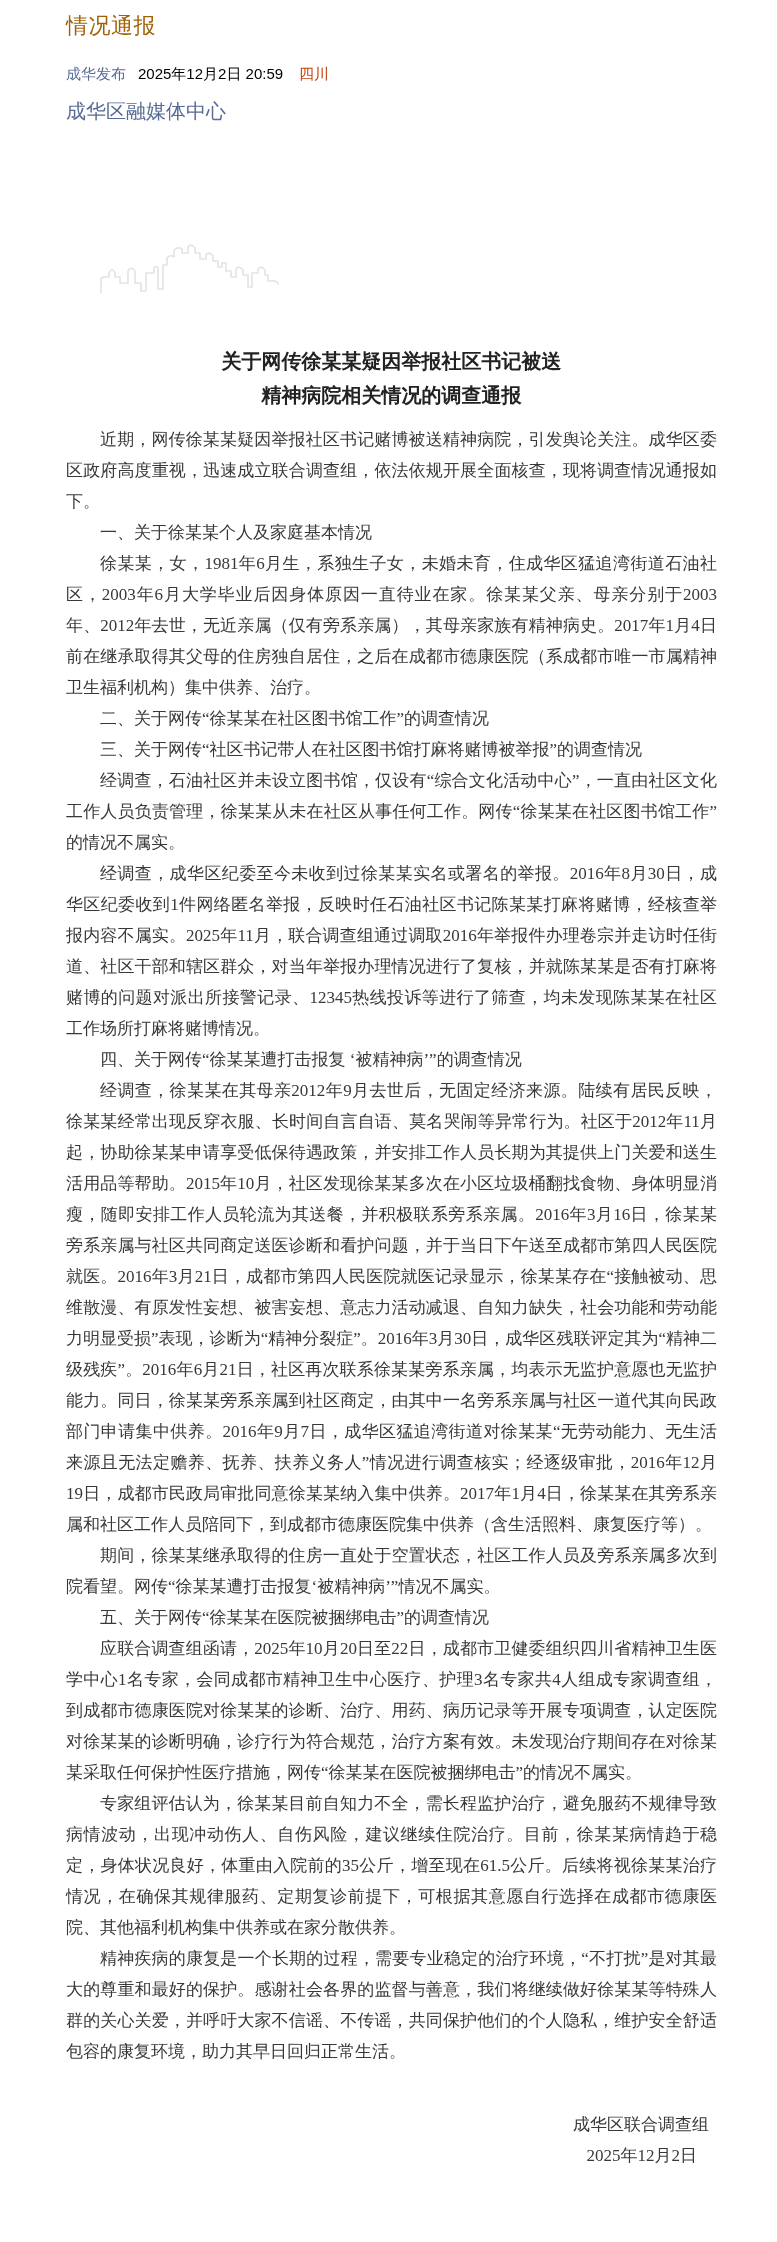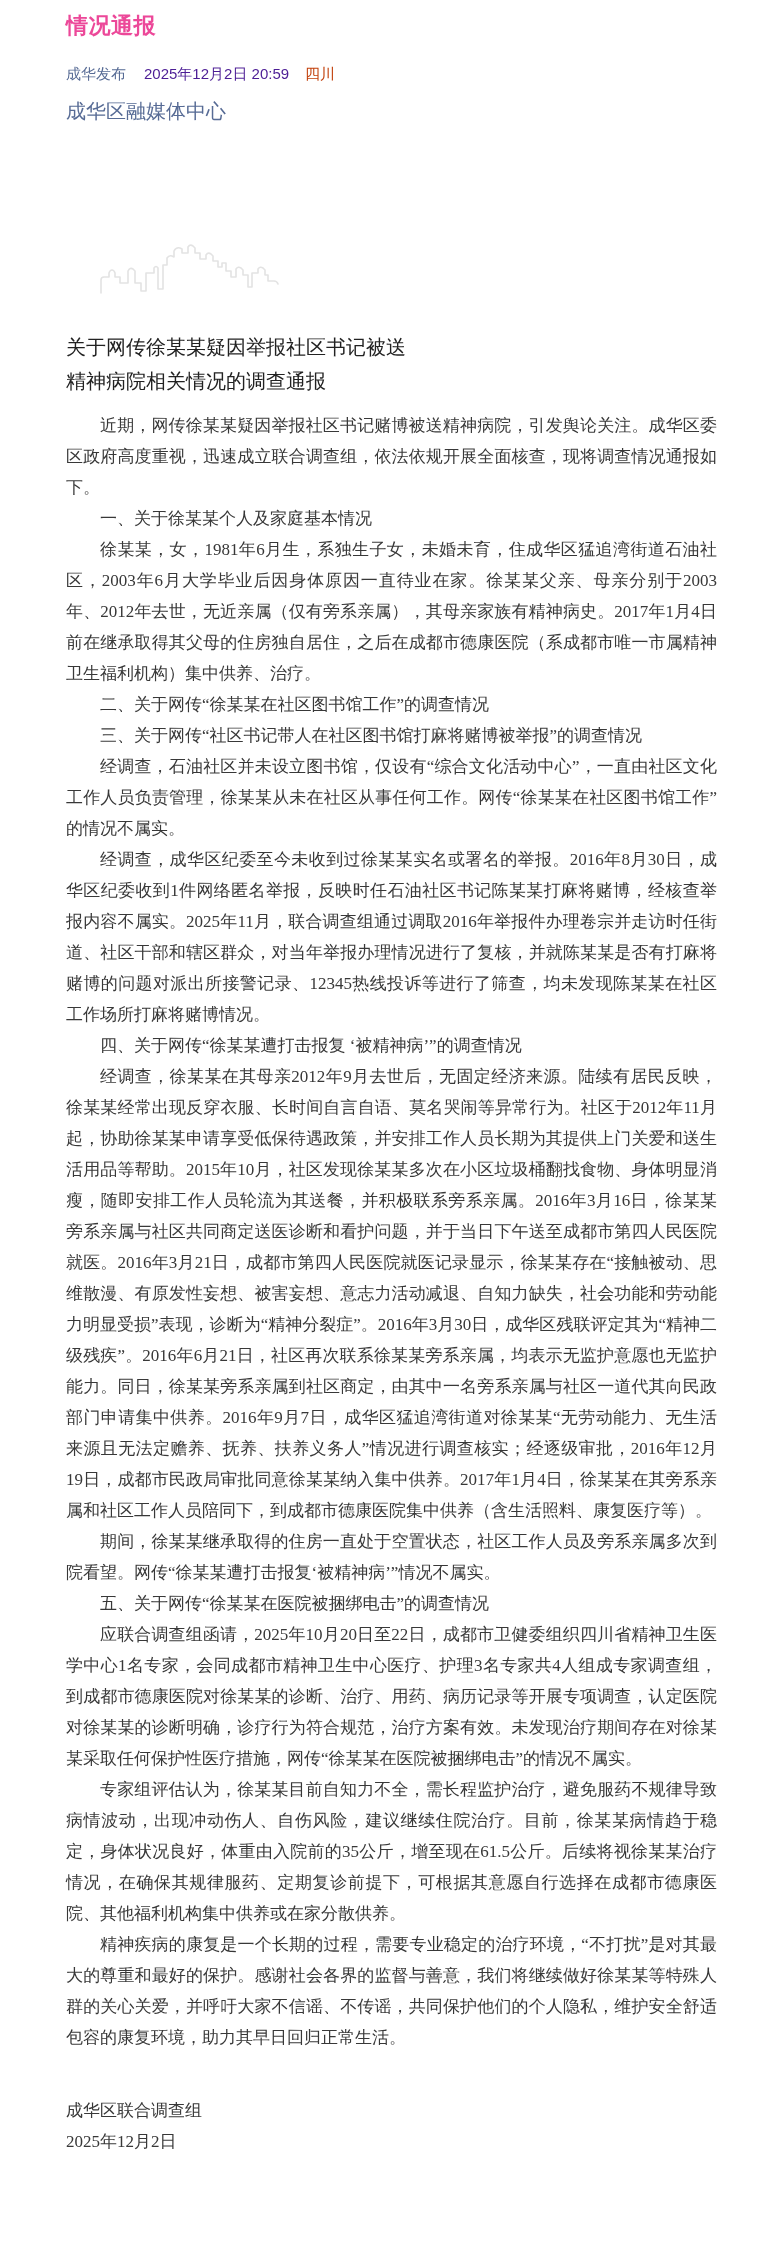--- a/index.html
+++ b/index.html
@@ -9,76 +9,76 @@
     min-height: 2242px;
     font-family: "Liberation Sans", "DejaVu Sans", sans-serif;
     color: #333333;
     overflow-x: hidden;
   }
   .page { padding: 10px 60px 0 66px; }
 
   
   .article-title {
     font-size: 22px;
-    font-weight: 700;
-    color: #ec4899;
+    font-weight: 400;
+    color: #a16207;
     line-height: 32px;
     letter-spacing: 0.5px;
   }
   .byline {
     margin-top: 22px;
     font-size: 15px;
     line-height: 20px;
     display: flex;
     align-items: flex-end;
     gap: 12px;
     white-space: nowrap;
   }
   .account-link { color: #576b95; cursor: pointer; }
-  .meta-text { color: #4c1d95; margin-left: 6px; }
+  .meta-text { color: #000000; }
   .meta-region { color: #c2410c; margin-left: 4px; }
   .source-line {
     margin-top: 16px;
     font-size: 20px;
     line-height: 22px;
     color: #576b95;
     cursor: pointer;
   }
 
   
   .skyline-wrap {
     margin-top: 122px;
     margin-left: 34px;
     height: 50px;
     width: 180px;
   }
   .skyline-wrap svg { display: block; }
 
   
   .doc-title {
-    margin-top: 36px;
-    text-align: left;
+    margin-top: 50px;
+    text-align: center;
     font-size: 20px;
-    font-weight: 400;
+    font-weight: 700;
     color: #222222;
     line-height: 34px;
     font-family: "Liberation Sans", "DejaVu Sans", sans-serif;
   }
   .doc-body { margin-top: 12px; }
   .block {
     font-size: 17px;
     line-height: 31px;
     color: #383838;
     text-indent: 2em;
     text-align: justify;
     font-family: "Liberation Serif", "DejaVu Serif", serif;
   }
   .signature {
     margin-top: 42px;
-    text-align: left;
+    text-align: right;
     font-size: 17px;
     line-height: 31px;
     color: #383838;
     font-family: "Liberation Serif", "DejaVu Serif", serif;
   }
   .signature .sig-name { padding-right: 8px; }
   .signature .sig-date { padding-right: 20px; }
   .signature div { white-space: nowrap; }
 </style>
 </head>

